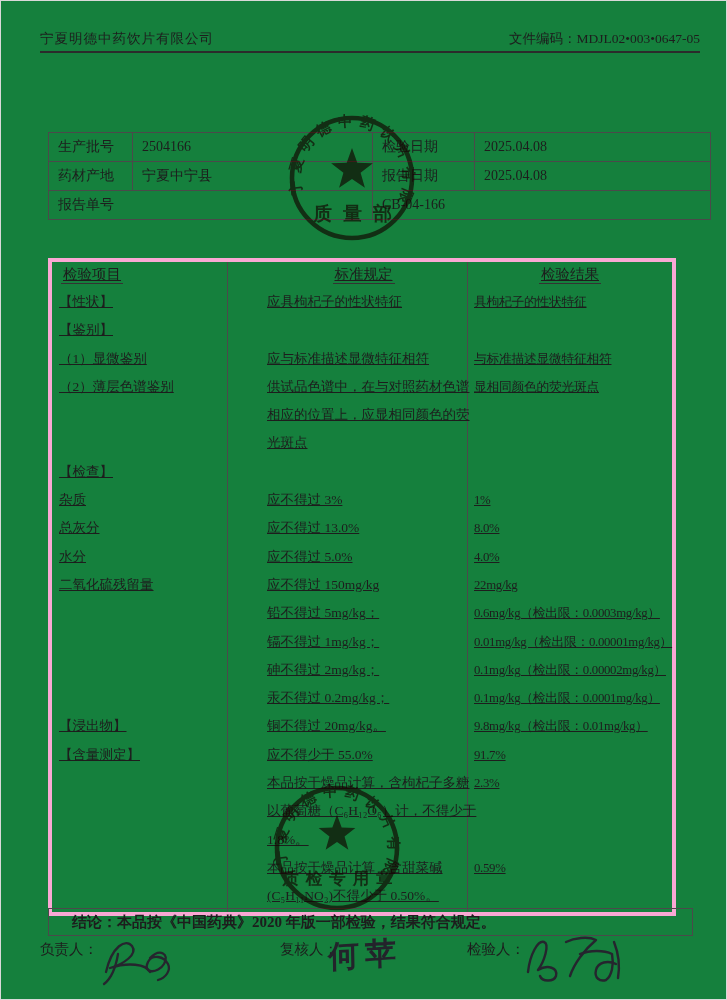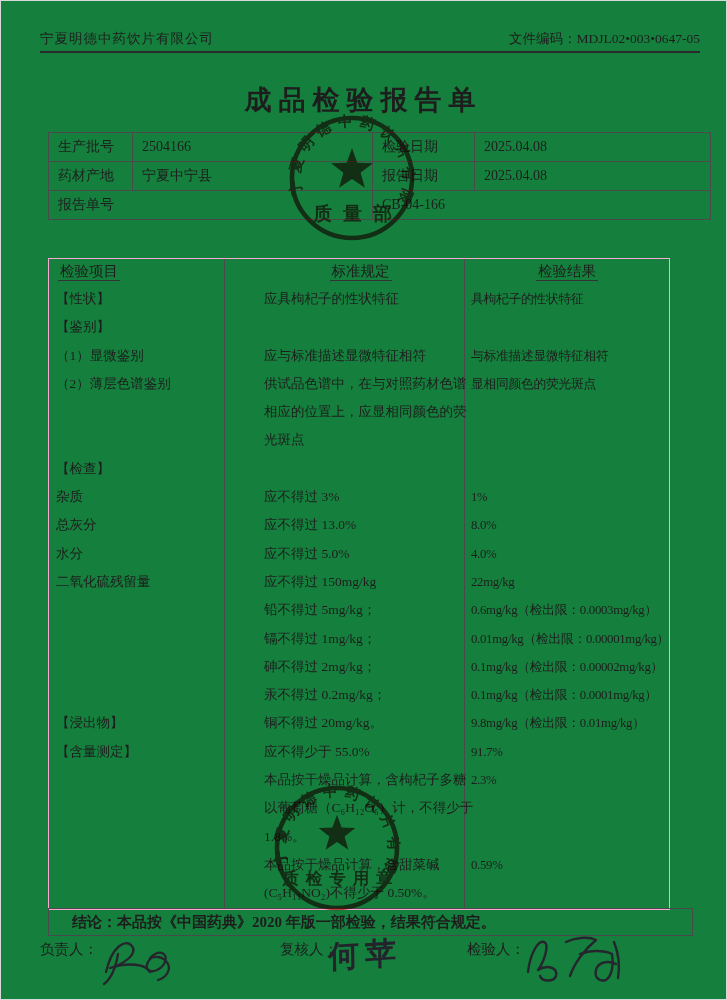--- a/index.html
+++ b/index.html
@@ -16,21 +16,21 @@
   .title{position:absolute;left:0;top:82px;width:727px;text-align:center;
          font-size:27px;font-weight:bold;letter-spacing:7px;}
   
   table.info{position:absolute;left:48px;top:132px;width:622px;border-collapse:collapse;table-layout:fixed;}
   table.info td{border:1px solid #4a4a4a;height:28px;font-size:14px;padding:0 0 0 9px;white-space:nowrap;overflow:hidden;}
   td.ilabel{width:74px;}
   td.ival{width:230px;}
   td.ilabel2{width:92px;}
   td.ival2{width:226px;}
   
-  .main{position:absolute;left:48px;top:258px;width:620px;height:650px;border:1px solid #f9a8d4;display:flex;}
+  .main{position:absolute;left:48px;top:258px;width:620px;height:650px;border:4px solid #f9a8d4;display:flex;text-decoration:underline;}
   .mcol{box-sizing:border-box;height:100%;}
   .mcol1{width:208px;border-right:1px solid #4a4a4a;}
   .mcol2{width:208px;border-right:1px solid #4a4a4a;margin-left:32px;}
   .mcol3{width:204px;}
   .mhead{height:26px;line-height:24px;font-size:14.5px;text-align:center;}
   .mhead span{border-bottom:1px solid #333;padding:0 2px 1px 2px;}
   .mcol1 .mhead{text-align:left;padding-left:9px;}
   .mline{height:28.3px;line-height:28.3px;font-size:13.5px;padding-left:7px;white-space:nowrap;overflow:visible;}
   .mcol3 .mline{font-size:12.8px;letter-spacing:-0.3px;padding-left:6px;}
   
@@ -50,21 +50,20 @@
 </style>
 </head>
 <body>
 
 <div class="page">
 
   <div class="lh-company">宁夏明德中药饮片有限公司</div>
   <div class="lh-code">文件编码：MDJL02•003•0647-05</div>
   <div class="lh-rule"></div>
 
-  <div class="title">成品检验报告单</div>
 
   <table class="info">
     <tbody>
     <tr>
       <td class="ilabel">生产批号</td>
       <td class="ival">2504166</td>
       <td class="ilabel2">检验日期</td>
       <td class="ival2">2025.04.08</td>
     </tr>
     <tr>

